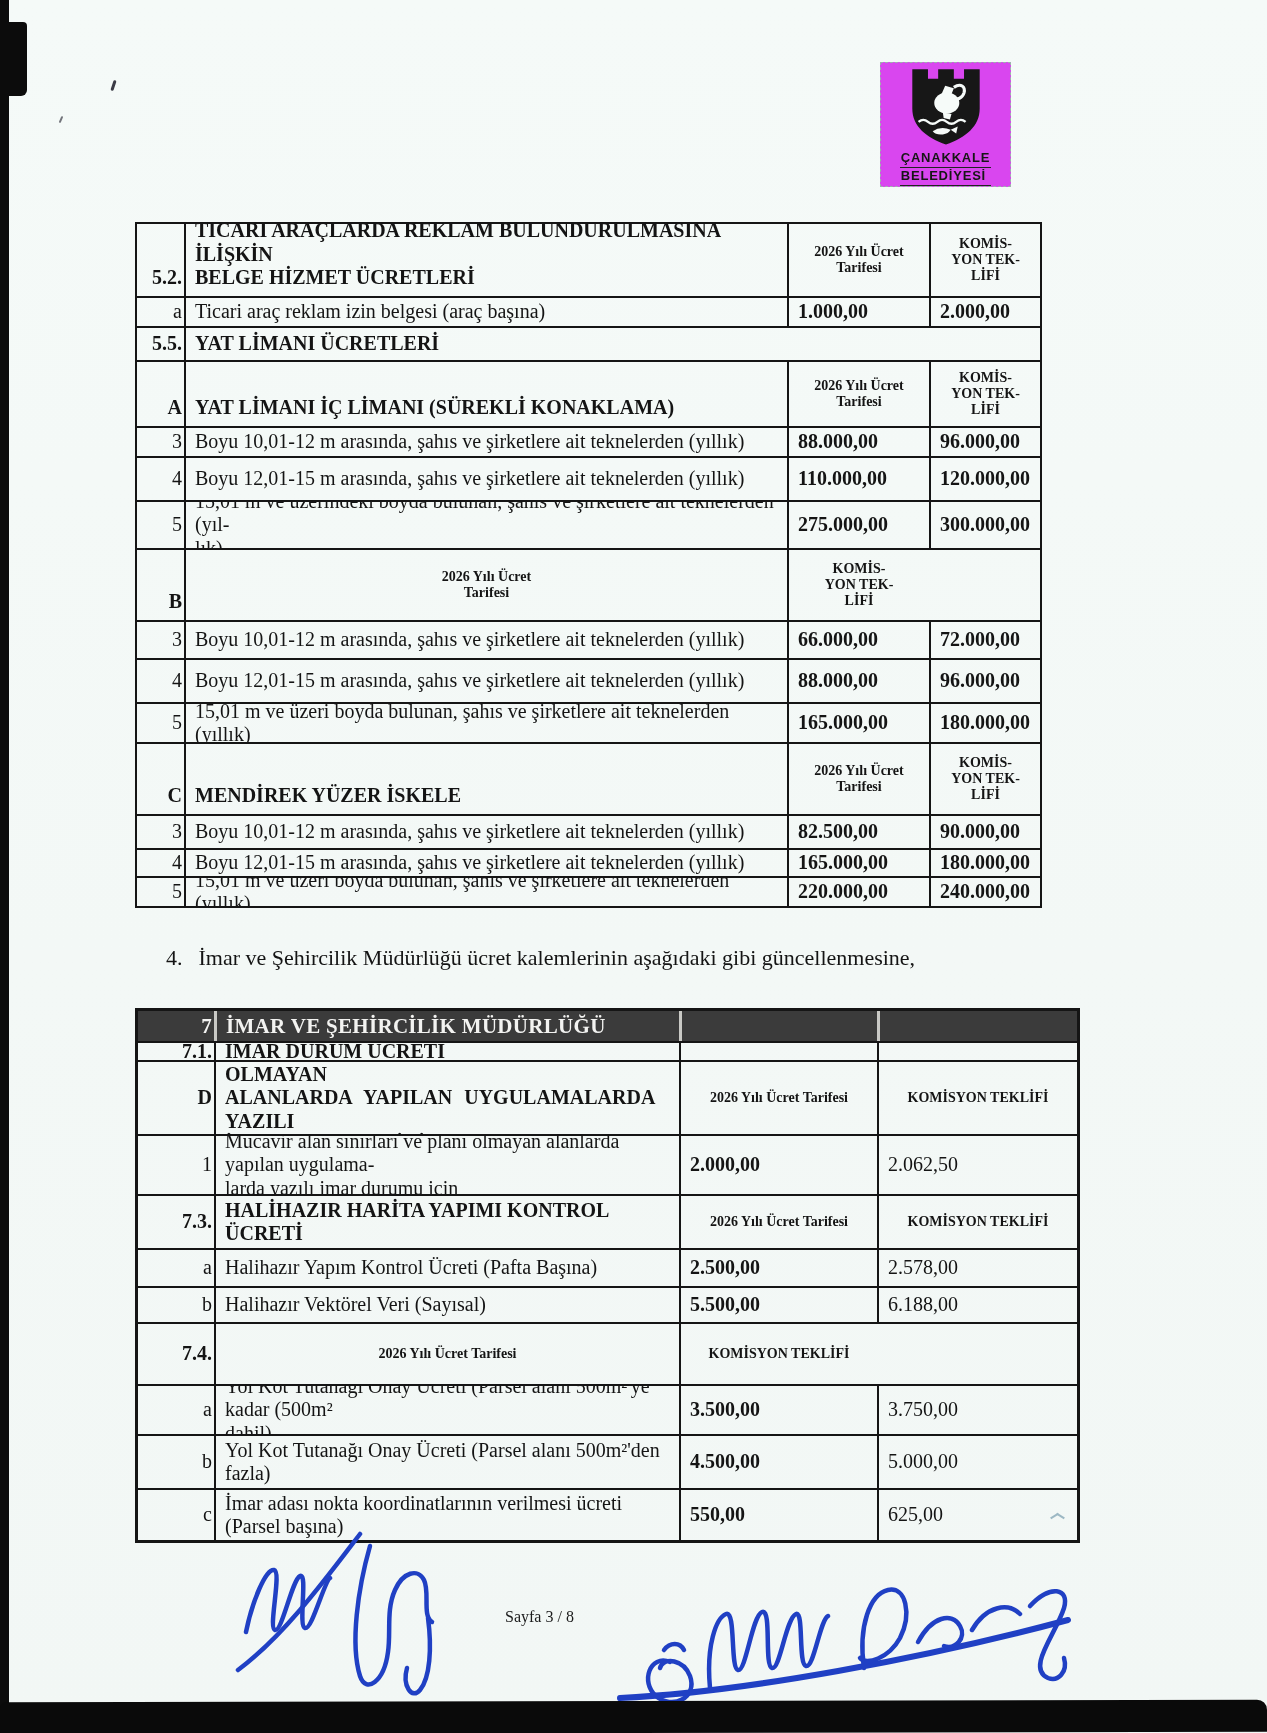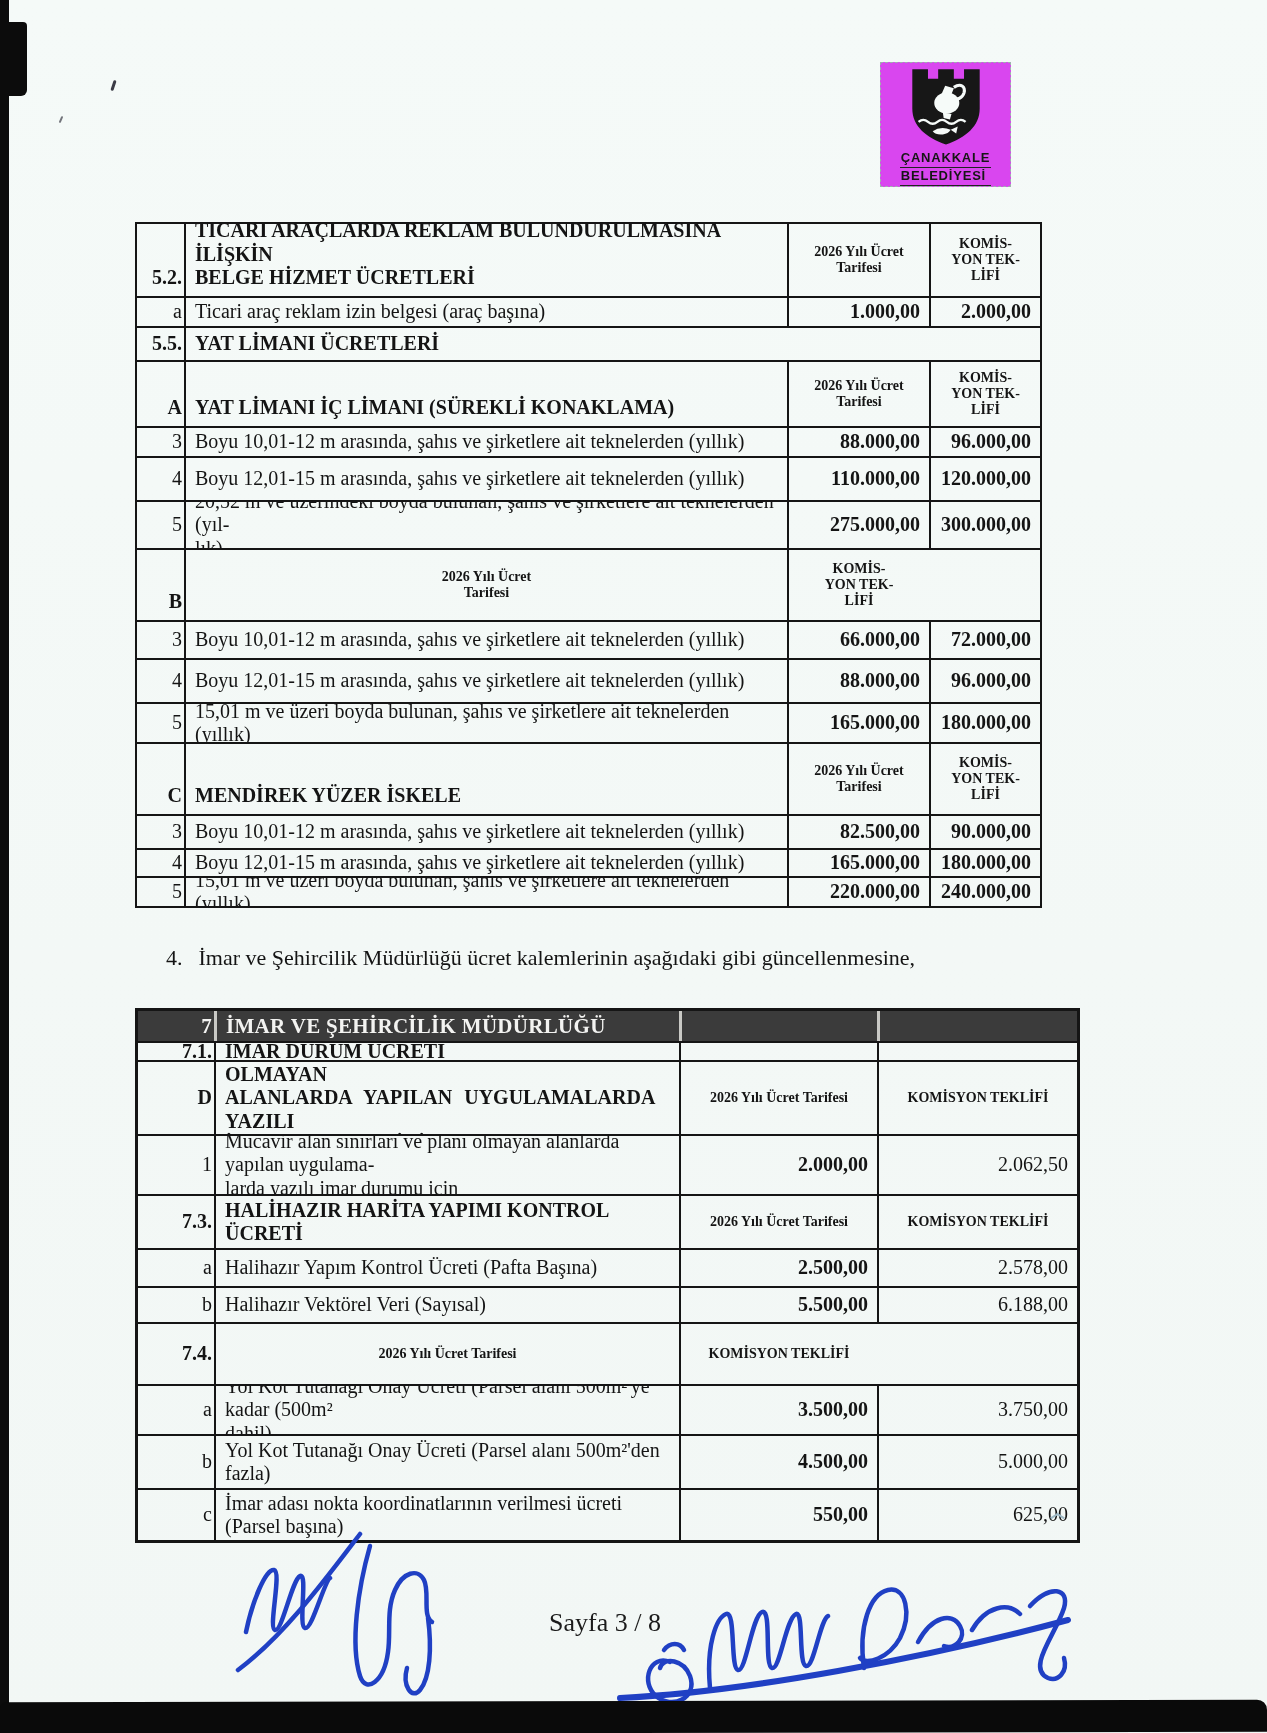--- a/index.html
+++ b/index.html
@@ -29,42 +29,42 @@
   
   .tbl{position:absolute;border:2px solid #151515;background:transparent;}
   .t1{left:135px;top:222px;width:907px;}
   .t2{left:135px;top:1008px;width:945px;border-width:3px;}
   .row{display:grid;border-bottom:2px solid #151515;}
   .row:last-child{border-bottom:none;}
   .cell{display:flex;flex-direction:column;justify-content:center;padding:3px 9px;overflow:hidden;}
   .cell + .cell{border-left:2px solid #151515;}
   .cell span{white-space:pre-line;line-height:1.16;font-size:20px;}
   .c-id{text-align:right;padding:3px 2px;}
-  .c-tarife,.c-komisyon{text-align:right;}
+  .c-tarife,.c-komisyon{}
   
   .header .c-id span,.header .c-desc span{font-weight:bold;}
   .header .c-tarife,.header .c-komisyon{justify-content:center;text-align:center;}
   .header .c-tarife span,.header .c-komisyon span{font-weight:bold;font-size:14px;}
   .t1 .header .c-id,.t1 .header .c-desc{justify-content:flex-end;padding-bottom:7px;}
   
   .section .c-id span,.section .c-desc span,.subsection .c-id span,.subsection .c-desc span{font-weight:bold;}
   
   .item .c-tarife span{font-weight:bold;}
   .t1 .item .c-komisyon span{font-weight:bold;}
   
   .dark{background:#3b3b3b;color:#f3f3f1;}
   .dark .cell + .cell{border-left:3px solid #c9c9c5;}
   .dark .c-id,.dark .c-desc{justify-content:center;}
   .dark .c-id span,.dark .c-desc span{font-weight:bold;font-size:21px;letter-spacing:.3px;}
   
   .t2 .r2 .c-desc span{word-spacing:7px;}
   
   .para{position:absolute;left:166px;top:945px;width:980px;display:flex;gap:16px;font-size:22px;}
   
-  .page-num{position:absolute;left:505px;top:1608px;font-size:26px;color:#1b1b1b;margin-left:44px;}
+  .page-num{position:absolute;left:505px;top:1608px;font-size:16px;color:#1b1b1b;}
   .sig{position:absolute;}
   .sig-left{left:232px;top:1524px;}
   .sig-right{left:606px;top:1550px;}
 </style>
 </head>
 <body>
 
 <div class="edge-left"></div>
 <div class="blob-topleft"></div>
 <div class="pen-tick tick1"></div>
@@ -171,21 +171,21 @@
       </div>
       <div class="cell c-komisyon">
         <span>120.000,00</span>
       </div>
     </div>
     <div class="row item r6" style="height: 48px; grid-template-columns: 47px 1fr 142px 111px;">
       <div class="cell c-id">
         <span>5</span>
       </div>
       <div class="cell c-desc">
-        <span>20,52 m ve üzerindeki boyda bulunan, şahıs ve şirketlere ait teknelerden (yıl-
+        <span>15,01 m ve üzerindeki boyda bulunan, şahıs ve şirketlere ait teknelerden (yıl-
 lık)</span>
       </div>
       <div class="cell c-tarife">
         <span>275.000,00</span>
       </div>
       <div class="cell c-komisyon">
         <span>300.000,00</span>
       </div>
     </div>
     <div class="row header r7" style="height: 72px; grid-template-columns: 47px 1fr 142px 111px;">

